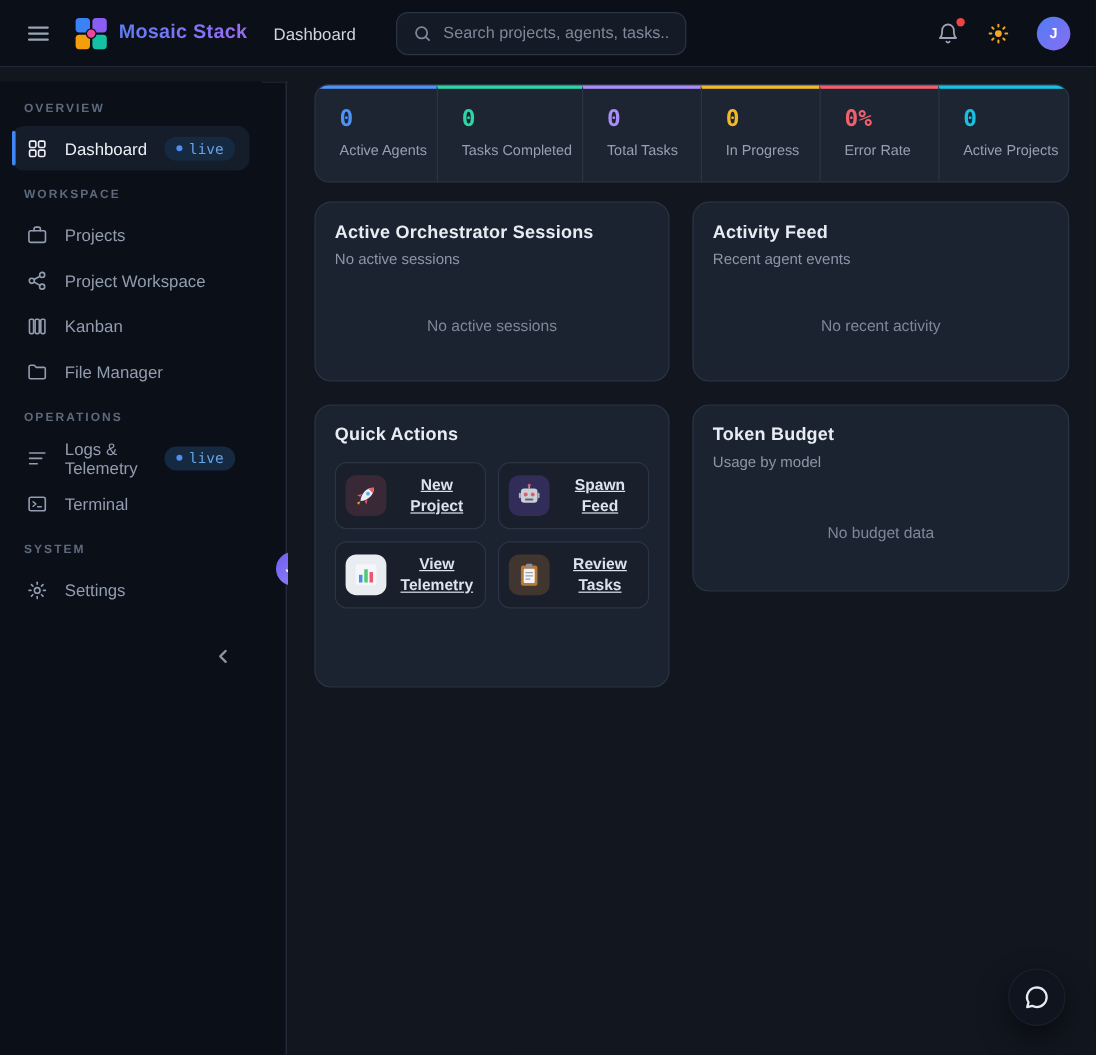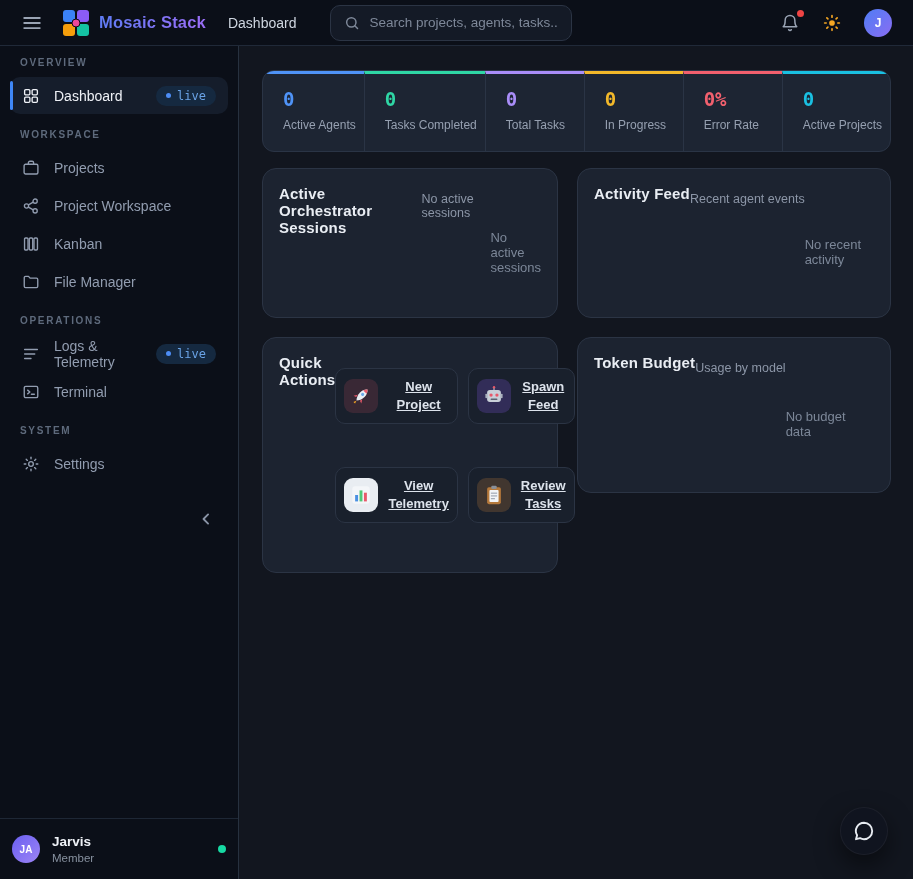--- a/index.html
+++ b/index.html
@@ -8,21 +8,21 @@
     position:relative;
     background:#12161f;
     font-family:"Liberation Sans", sans-serif;
     color:#e9edf3;
     -webkit-font-smoothing:antialiased;
   }
   svg { display:block; }
 
   
   .header {
-    position:absolute; top:0; left:0; right:0; height:46px;
+    position:absolute; top:0; left:0; right:0; height:56px;
     background:#0b0f18; border-bottom:1px solid #202938;
     display:flex; align-items:center; padding:0 21px; z-index:20;
   }
   .hamburger { width:22px; height:22px; color:#9aa4b4; background:none; border:none; cursor:pointer; margin-right:20px; }
   .brand { display:flex; align-items:center; gap:10px; }
   .logo-grid {
     width:26px; height:26px; position:relative;
     display:grid; grid-template-columns:12px 12px; grid-template-rows:12px 12px; gap:2px;
   }
   .logo-sq { border-radius:3px; }
@@ -55,23 +55,23 @@
   .notif-dot { position:absolute; top:-1px; right:0; width:7px; height:7px; border-radius:50%; background:#ef4444; }
   .sun-btn { color:#f5a623; }
   .avatar {
     width:28px; height:28px; border-radius:50%; border:none; cursor:pointer;
     background:linear-gradient(135deg,#4f7df5,#8a6df2);
     color:#fff; font-size:12px; font-weight:700; display:flex; align-items:center; justify-content:center;
   }
 
   
   .sidebar {
-    position:absolute; top:40px; left:0; bottom:0; width:239px;
+    position:absolute; top:68px; left:0; bottom:0; width:239px;
     background:#0b0f18; border-right:1px solid #27313f;
-    display:flex; flex-direction:column;
+    display:flex; flex-direction:row;
   }
   .nav { flex:1; padding:13px 10px; position:relative; }
   .nav-section { margin-bottom:15px; }
   .nav-label {
     font-size:10px; font-weight:700; letter-spacing:1.7px; color:#5e6a7c;
     margin:4px 10px 9px;
   }
   .nav-item {
     position:relative; display:flex; align-items:center; gap:14px;
     height:37px; padding:0 12px; margin-bottom:1px; border-radius:10px;
@@ -118,21 +118,21 @@
   .stat-cell:first-child { border-left:none; }
   .stat-value { font-family:"DejaVu Sans Mono", monospace; font-size:19px; font-weight:bold; }
   .stat-label { font-size:12px; color:#96a0b1; margin-top:8px; white-space:nowrap; }
 
   .content-grid {
     margin-top:16px; display:grid; grid-template-columns:296px 1fr;
     column-gap:19px; row-gap:19px; align-items:start;
   }
   .card {
     background:#1c2330; border:1px solid #2b3444; border-radius:14px;
-    padding:16px; display:flex; flex-direction:row;
+    padding:16px; display:flex; flex-direction:column;
   }
   .card-title { font-size:15px; font-weight:700; color:#e9edf3; letter-spacing:.2px; }
   .card-sub { font-size:12.5px; color:#8c96a7; margin-top:7px; }
   .card-empty { flex:1; display:flex; align-items:center; justify-content:center; color:#7c8798; font-size:13px; padding-top:18px; }
   .sessions-card, .activity-card { height:150px; }
   .quick-card { height:236px; }
   .budget-card { height:156px; }
 
   .qa-grid { margin-top:14px; display:grid; grid-template-columns:1fr 1fr; gap:10px; }
   .qa-btn {

